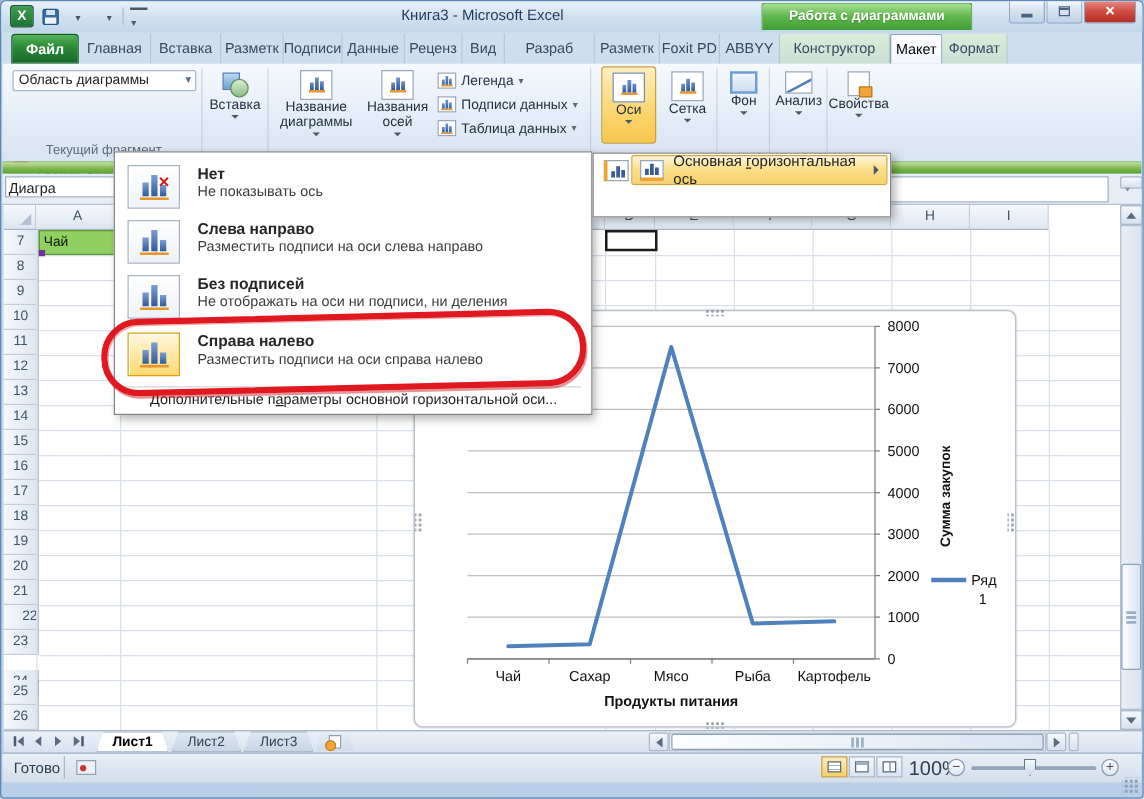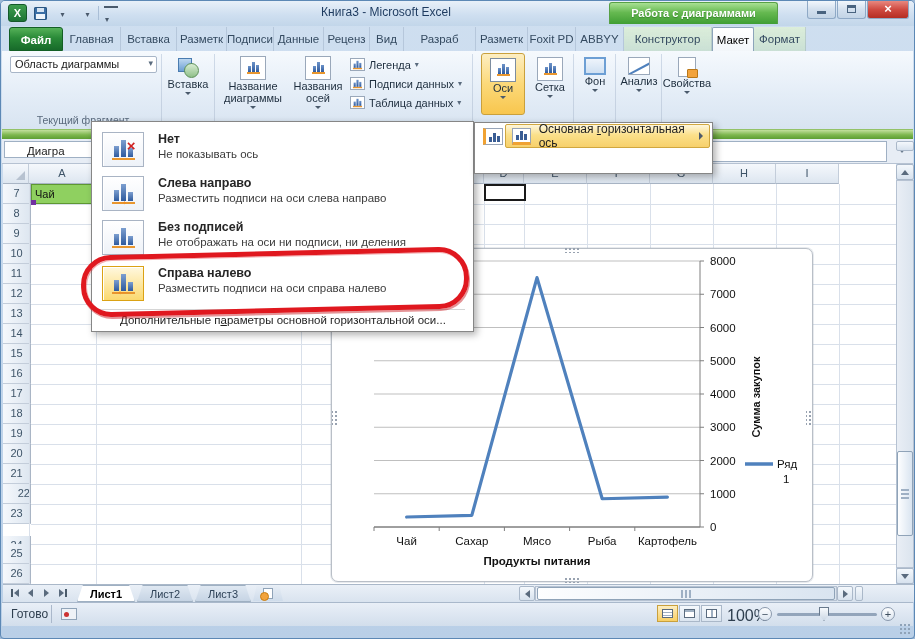--- a/index.html
+++ b/index.html
@@ -66,21 +66,21 @@
   .shapes::after{content:"";position:absolute;right:1px;bottom:0;width:13px;height:13px;border-radius:50%;background:linear-gradient(#d8ecd2,#8fc08a);border:1px solid #5d9158}
   .frame-ic{width:22px;height:18px;border:2px solid #6d9fd4;background:linear-gradient(#eef4fb,#cfe0f2)}
   .trend{position:relative;width:22px;height:18px;background:#fff;border:1px solid #9aa8ba;overflow:hidden}
   .trend::after{content:"";position:absolute;left:-2px;top:9px;width:28px;height:2px;background:#4f81bd;transform:rotate(-28deg)}
   .props{position:relative;width:18px;height:20px;background:#fff;border:1px solid #9aa8ba}
   .props::after{content:"";position:absolute;right:-3px;bottom:-2px;width:9px;height:7px;background:#f2a33c;border:1px solid #b97718;border-radius:1px}
   
   .gstrip{top:128px;left:1px;right:1px;height:10px;background:linear-gradient(#c2e09e,#7cb64d 55%,#5d9e34);border-top:1px solid #93c268}
   .frow{top:138px;left:1px;right:1px;height:25px;background:#e7edf5;border-bottom:1px solid #b6c2d2}
   .namebox{left:3px;top:140px;width:88px;height:17px;background:#fff;border:1px solid #9fb0c4;font-size:11.5px;color:#222;
-           line-height:19px;padding-left:22px;overflow:hidden;white-space:nowrap}
+           line-height:19px;padding-left:2px;overflow:hidden;white-space:nowrap}
   .fbar{left:96px;top:140px;width:790px;height:21px;background:#fff;border:1px solid #9fb0c4}
   .fbar-chev{right:8px;top:147px;width:0;height:0;border-top:5px solid #6b7c8e;border-left:4px solid transparent;border-right:4px solid transparent}
   
   #grid{top:163px;left:2px;width:893px;height:420px;background:#fff;overflow:hidden}
   .chdr,.corner{top:0;height:20px;background:linear-gradient(#f5f8fc,#dde6f0);border-right:1px solid #c3cdda;border-bottom:1px solid #a9b5c5;
         font-size:11px;color:#3e5468;text-align:center;line-height:19px;position:absolute}
   .corner::after{content:"";position:absolute;right:3px;bottom:3px;border-left:9px solid transparent;border-bottom:9px solid #b7c2d0}
   .rhdr{left:0;width:28px;height:20px;background:linear-gradient(90deg,#f5f8fc,#dde6f0);border-right:1px solid #a9b5c5;
         border-bottom:1px solid #c3cdda;font-size:11px;color:#3e5468;text-align:center;line-height:19px;position:absolute}
   .vl{position:absolute;top:20px;width:1px;height:400px;background:#d9e0ea}

